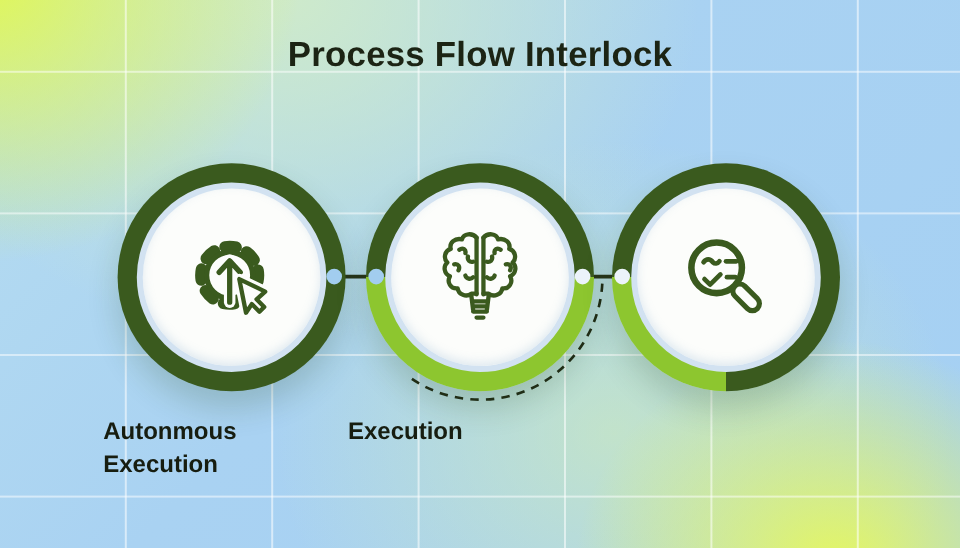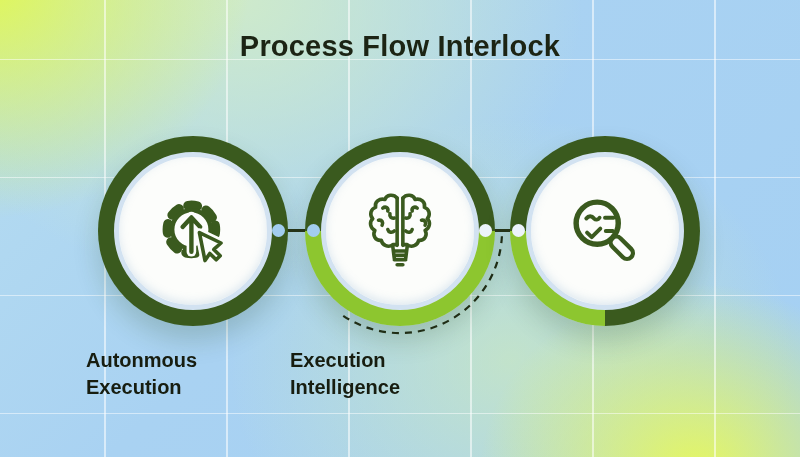--- a/index.html
+++ b/index.html
@@ -137,15 +137,14 @@
   <div class="dot dot-blue dot-2"></div>
   <div class="dot dot-light dot-3"></div>
   <div class="dot dot-light dot-4"></div>
 
   <div class="step-label label-1">
     <span>Autonmous</span><br>
     <span>Execution</span>
   </div>
   <div class="step-label label-2">
     <span>Execution</span><br>
-    <span>Intelligence</span>
   </div>
 </div>
 
 </body></html>

